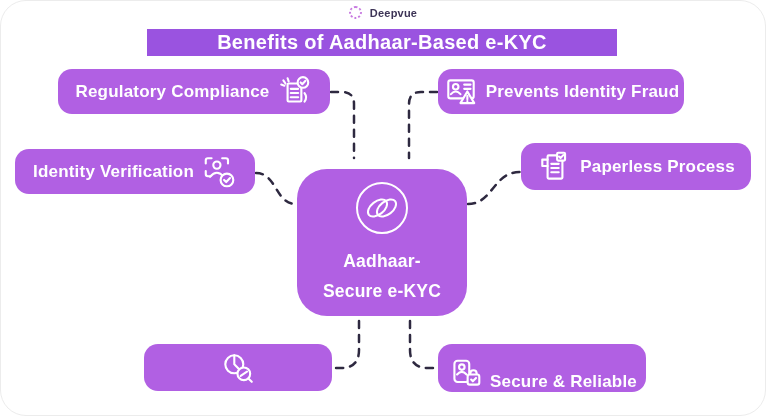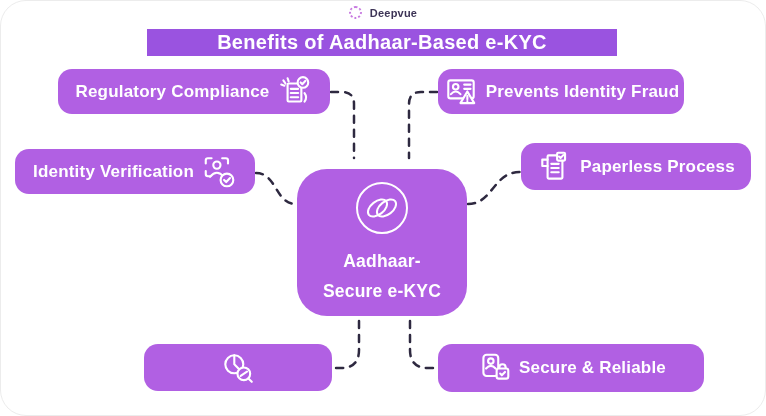--- a/index.html
+++ b/index.html
@@ -52,21 +52,21 @@
   }
   .benefit .label { font-size: 17px; font-weight: 700; letter-spacing: 0.2px; white-space: nowrap; }
   .benefit svg.icon { flex: 0 0 auto; }
   .icon * { stroke: #ffffff; stroke-width: 2; fill: none; stroke-linecap: round; stroke-linejoin: round; }
   .icon .fillbg { fill: var(--box-purple, #b160e3); }
   .b-reg       { left: 57px;  top: 68px;  width: 272px; height: 45px; }
   .b-prevents  { left: 437px; top: 68px;  width: 246px; height: 45px; }
   .b-instant   { left: 14px;  top: 148px; width: 240px; height: 45px; }
   .b-paperless { left: 520px; top: 142px; width: 230px; height: 47px; text-align: right; }
   .b-cost      { left: 143px; top: 343px; width: 188px; height: 47px; }
-  .b-secure    { left: 437px; top: 343px; width: 266px; height: 48px; }
+  .b-secure    { left: 437px; top: 343px; width: 208px; height: 48px; align-items: flex-end; }
   
   .center-node {
     position: absolute; left: 296px; top: 152px; width: 170px; height: 147px;
     background: var(--box-purple, #b160e3); border-radius: 30px;
     display: flex; flex-direction: column; align-items: center; justify-content: center;
     gap: 10px; color: #fff; margin-top: 16px;
   }
   .center-node .center-label { text-align: center; font-size: 17.5px; font-weight: 700; line-height: 1.7; letter-spacing: 0.2px; }
 </style>
 </head>

